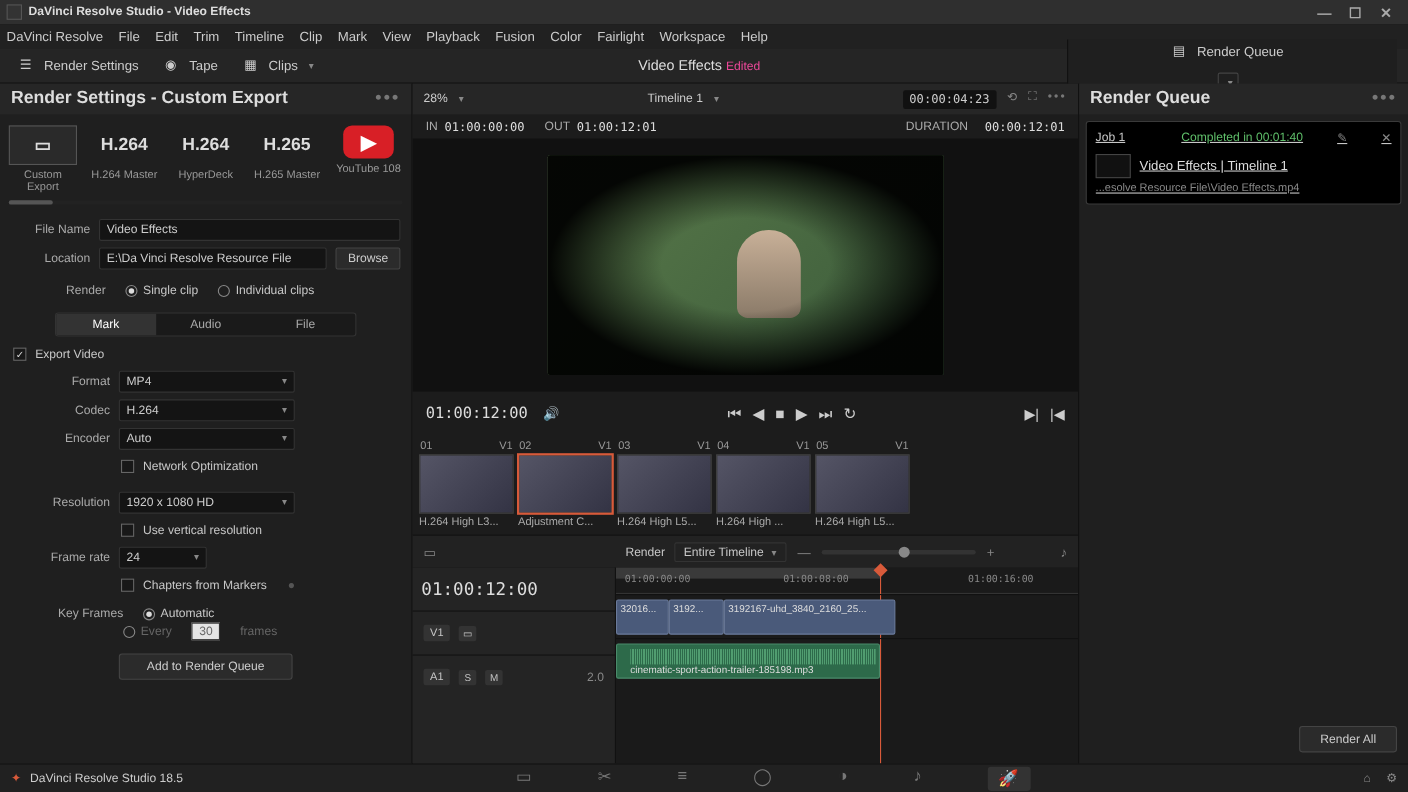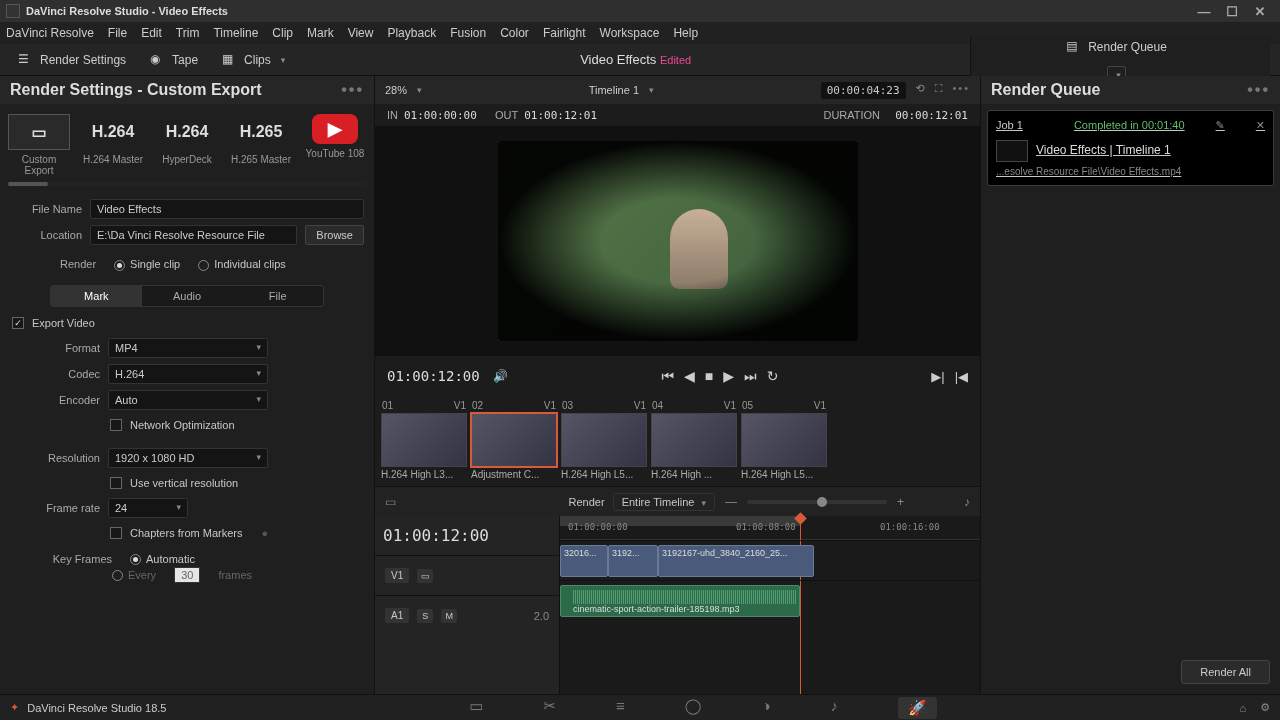--- a/index.html
+++ b/index.html
@@ -301,20 +301,21 @@
     <div class="radio-row" style="padding:8px 20px 0 40px;margin-left:12px;">
       <span style="color:#aaa;width:60px;text-align:right;">Key Frames</span>
       <span><span class="radio on"></span><span>Automatic</span></span>
     </div>
     <div class="radio-row" style="padding:2px 20px 2px 112px;color:#666;">
       <span><span class="radio"></span><span>Every</span></span>
       <span style="background:#e5e5e5;padding:1px 6px;border:1px solid #333;">30</span>
       <span>frames</span>
     </div>
 
+    <button class="addbtn">Add to Render Queue</button>
   </div>
 
   <div class="mid">
     <div class="midhdr">
       <div class="zoom">
           <span>28%</span>
           <span class="chev">▾</span>
         </div>
       <div class="tl">
           <span>Timeline 1</span>
@@ -426,21 +427,21 @@
           <span class="mini">S</span>
           <span class="mini">M</span>
           <span style="flex:1"></span>
           <span style="color:#888;">2.0</span>
         </div>
       </div>
       <div class="tl-right">
         <div class="ruler">
           <div class="rangebar" style="left:0;width:240px;"></div>
           <span class="tick" style="left:8px;">01:00:00:00</span>
-          <span class="tick" style="left:176px;">01:00:08:00</span>
+          <span class="tick" style="left:152px;">01:00:08:00</span>
           <span class="tick" style="left:320px;">01:00:16:00</span>
 
         </div>
         <div class="playhead" style="left:240px;"></div>
         <div class="trackrow">
           <div class="clip" style="left:0;width:48px;"><span>32016...</span></div>
           <div class="clip" style="left:48px;width:50px;"><span>3192...</span></div>
           <div class="clip" style="left:98px;width:156px;"><span>3192167-uhd_3840_2160_25...</span></div>
         </div>
         <div class="trackrow">

